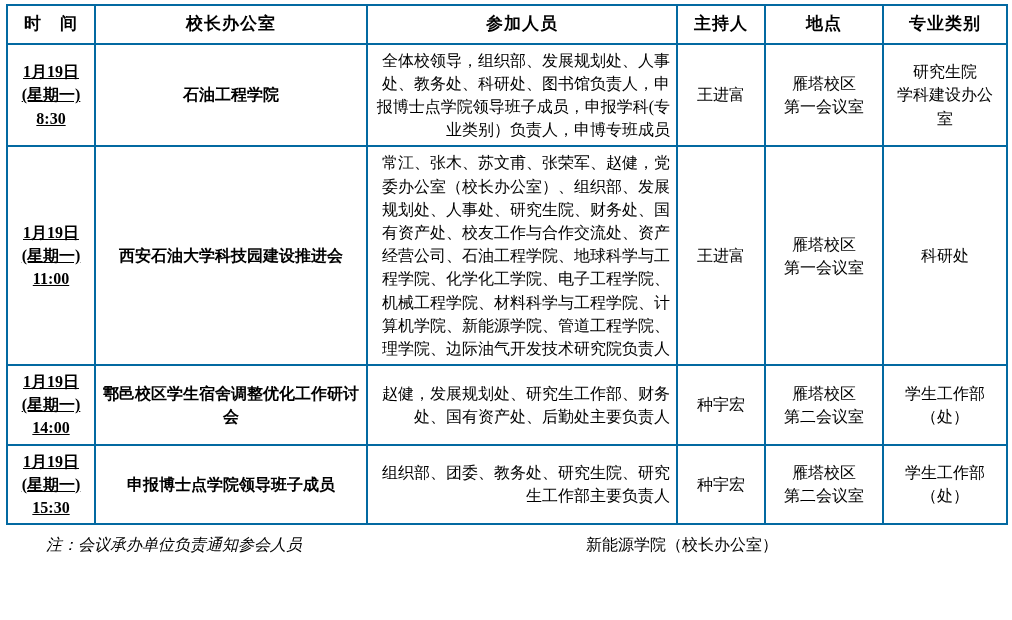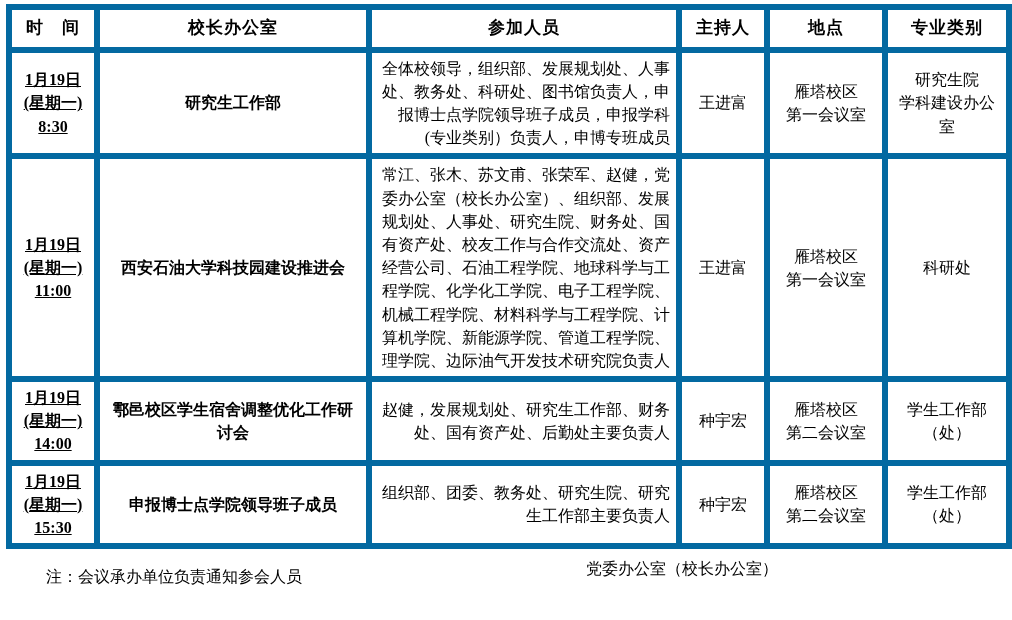--- a/index.html
+++ b/index.html
@@ -22,21 +22,21 @@
     padding: 4px 6px 0 6px;
   }
   table.schedule {
     border-collapse: collapse;
     width: 1000px;
     table-layout: fixed;
     margin: 0 auto;
   }
   table.schedule th,
   table.schedule td {
-    border: 6px solid #0369a1;
+    border: 2px solid #0369a1;
     padding: 4px 6px;
     vertical-align: middle;
     font-size: 16px;
     line-height: 1.45;
   }
   table.schedule th {
     font-weight: bold;
     text-align: center;
     font-size: 17px;
     letter-spacing: 1px;
@@ -79,22 +79,23 @@
   .footer {
     position: relative;
     width: 1000px;
     margin: 10px auto 0 auto;
     height: 28px;
     font-size: 16px;
   }
   .footer .note {
     position: absolute;
     left: 40px;
-    top: 8px;
+    top: 0;
     white-space: pre;
+    font-style: italic;
   }
   .footer .issuer {
     position: absolute;
     left: 580px;
     top: 0;
     white-space: pre;
   }
   .footer .date {
     position: absolute;
     left: 810px;
@@ -124,21 +125,21 @@
         <th>主持人</th>
         <th>地点</th>
         <th>专业类别</th>
       </tr>
     </thead>
     <tbody>
       <tr>
         <td class="time">1月19日
 (星期一)
 8:30</td>
-        <td class="topic">研究生工作部</td>
+        <td class="topic">石油工程学院</td>
         <td class="people">全体校领导，组织部、发展规划处、人事处、教务处、科研处、图书馆负责人，申报博士点学院领导班子成员，申报学科(专业类别）负责人，申博专班成员</td>
         <td class="host">王进富</td>
         <td class="place">雁塔校区
 第一会议室</td>
         <td class="org">研究生院
 学科建设办公室</td>
       </tr>
       <tr>
         <td class="time">1月19日
 (星期一)
@@ -172,16 +173,16 @@
         <td class="place">雁塔校区
 第二会议室</td>
         <td class="org">学生工作部
 （处）</td>
       </tr>
     </tbody>
   </table>
 
   <div class="footer">
     <span class="note">注：会议承办单位负责通知参会人员</span>
-    <span class="issuer">党委办公室（校长办公室）</span>
+    <span class="issuer">新能源学院（校长办公室）</span>
   </div>
 
 </div>
 
 </body></html>

